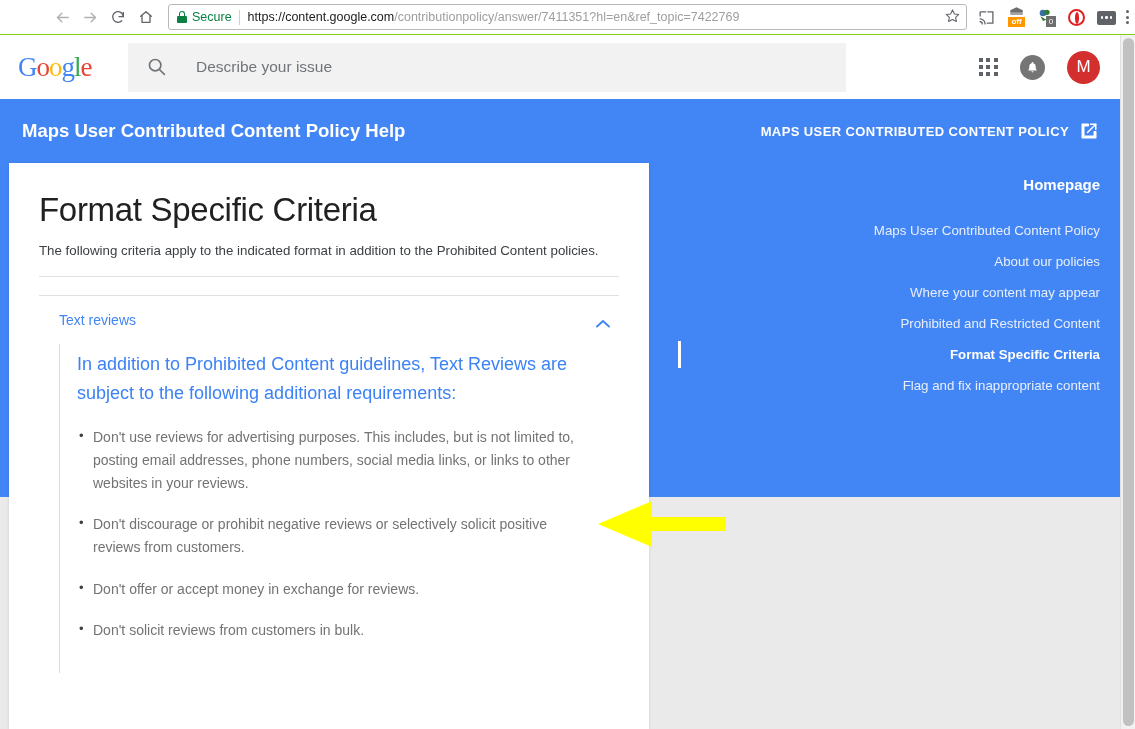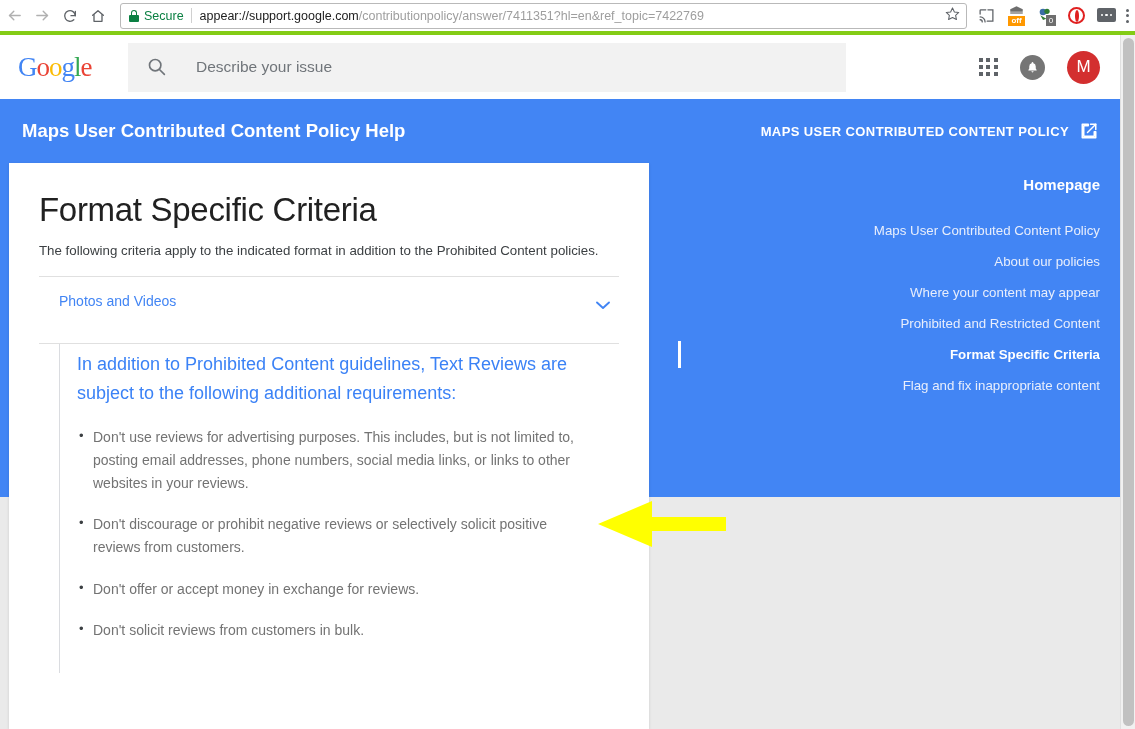--- a/index.html
+++ b/index.html
@@ -9,21 +9,22 @@
     background: #ffffff;
     overflow: hidden;
   }
 
   
   .browser-bar {
     position: absolute; top: 0; left: 0;
     width: 1135px; height: 35px;
     background: #ffffff;
     display: flex; align-items: center;
-    border-bottom: 4px solid #84cc16;
+    border-bottom: 1px solid #84cc16;
+    padding-left: 48px;
   }
   .nav-btn {
     width: 28px; height: 28px;
     display: flex; align-items: center; justify-content: center;
     color: #b0b0b0;
     flex: 0 0 auto;
   }
   .nav-btn.active { color: #5f6368; }
   .nav-btn svg { display: block; }
 
@@ -64,21 +65,21 @@
     width: 1px; height: 15px; background: #d0d0d0; margin-right: 8px;
     flex: 0 0 auto;
   }
   .url-text {
     font-size: 12.5px; color: #9e9e9e; white-space: nowrap;
     overflow: hidden;
   }
   .url-text .host { color: #212121; }
   .star-icon { margin-left: auto; color: #5f6368; flex: 0 0 auto; padding-left:8px;}
 
-  .ext-icons { display: flex; align-items: flex-start; gap: 11px; padding: 0 8px 0 4px; flex: 0 0 auto;}
+  .ext-icons { display: flex; align-items: flex-end; gap: 11px; padding: 0 8px 0 4px; flex: 0 0 auto;}
   .ext-icon { width: 19px; height: 19px; position: relative; display:flex; align-items:center; justify-content:center;}
 
   .cast-icon svg { display:block; }
   .ublock-wrap { width: 19px; height: 20px; position: relative; }
   .ublock-top {
     position:absolute; top:0; left:1px; width:17px; height:9px;
     display:flex; align-items:flex-end; justify-content:center;
   }
   .ublock-off {
     position:absolute; bottom:0; left:1px;
@@ -304,21 +305,21 @@
     </svg>
   </div>
 
   <div class="omnibox">
     <span class="lock-icon">
       <span class="shackle"></span>
         <span class="body"></span>
     </span>
     <span class="secure-text">Secure</span>
     <span class="url-sep"></span>
-    <span class="url-text"><span class="host">appear://support.google.com</span><span>/contributionpolicy/answer/7411351?hl=en&amp;ref_topic=7422769</span></span>
+    <span class="url-text"><span class="host">https://content.google.com</span><span>/contributionpolicy/answer/7411351?hl=en&amp;ref_topic=7422769</span></span>
     <span class="star-icon">
       <svg width="15" height="15" viewBox="0 0 24 24" fill="none" stroke="currentColor" stroke-width="1.7" stroke-linejoin="round">
           <polygon points="12 3 15 9.5 22 10.3 17 15 18.3 21.7 12 18.3 5.7 21.7 7 15 2 10.3 9 9.5"></polygon>
         </svg>
     </span>
   </div>
 
   <div class="ext-icons">
     <span class="ext-icon cast-icon">
       <svg width="17" height="17" viewBox="0 0 24 24" fill="none" stroke="#5f6368" stroke-width="1.8" stroke-linecap="round">
@@ -425,30 +426,30 @@
     <li class="nav-item active">Format Specific Criteria</li>
     <li class="nav-item">Flag and fix inappropriate content</li>
   </ul>
 </nav>
 
 <article class="card">
   <h1 class="card-title">Format Specific Criteria</h1>
   <p class="card-sub">The following criteria apply to the indicated format in addition to the Prohibited Content policies.</p>
   <div class="divider"></div>
 
+  <div class="divider"></div>
+
   <div class="acc-head">
-    <span class="acc-title">Photos and Videos</span>
+    <span class="acc-title">Text reviews</span>
     <span class="chev">
       <svg width="16" height="10" viewBox="0 0 16 10" fill="none" stroke="currentColor" stroke-width="1.9" stroke-linecap="round" stroke-linejoin="round">
-          <polyline points="2 2.5 8 8 14 2.5"></polyline>
+          <polyline points="2 7.5 8 2 14 7.5"></polyline>
         </svg>
     </span>
   </div>
-  <div class="divider"></div>
-
   <div class="acc-body">
     <p class="acc-para">In addition to Prohibited Content guidelines, Text Reviews are subject to the following additional requirements:</p>
     <ul class="acc-list">
       <li>Don't use reviews for advertising purposes. This includes, but is not limited to, posting email addresses, phone numbers, social media links, or links to other websites in your reviews.</li>
       <li>Don't discourage or prohibit negative reviews or selectively solicit positive reviews from customers.</li>
       <li>Don't offer or accept money in exchange for reviews.</li>
       <li>Don't solicit reviews from customers in bulk.</li>
     </ul>
   </div>
 

